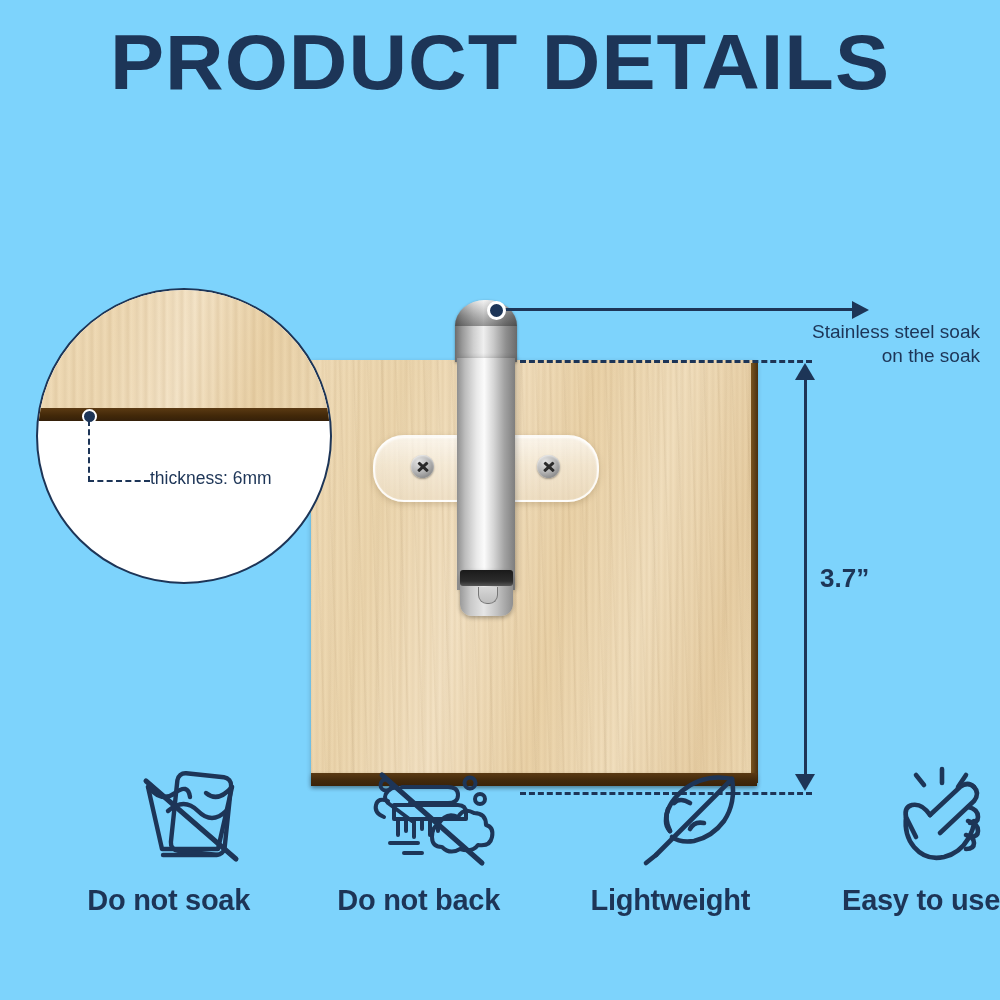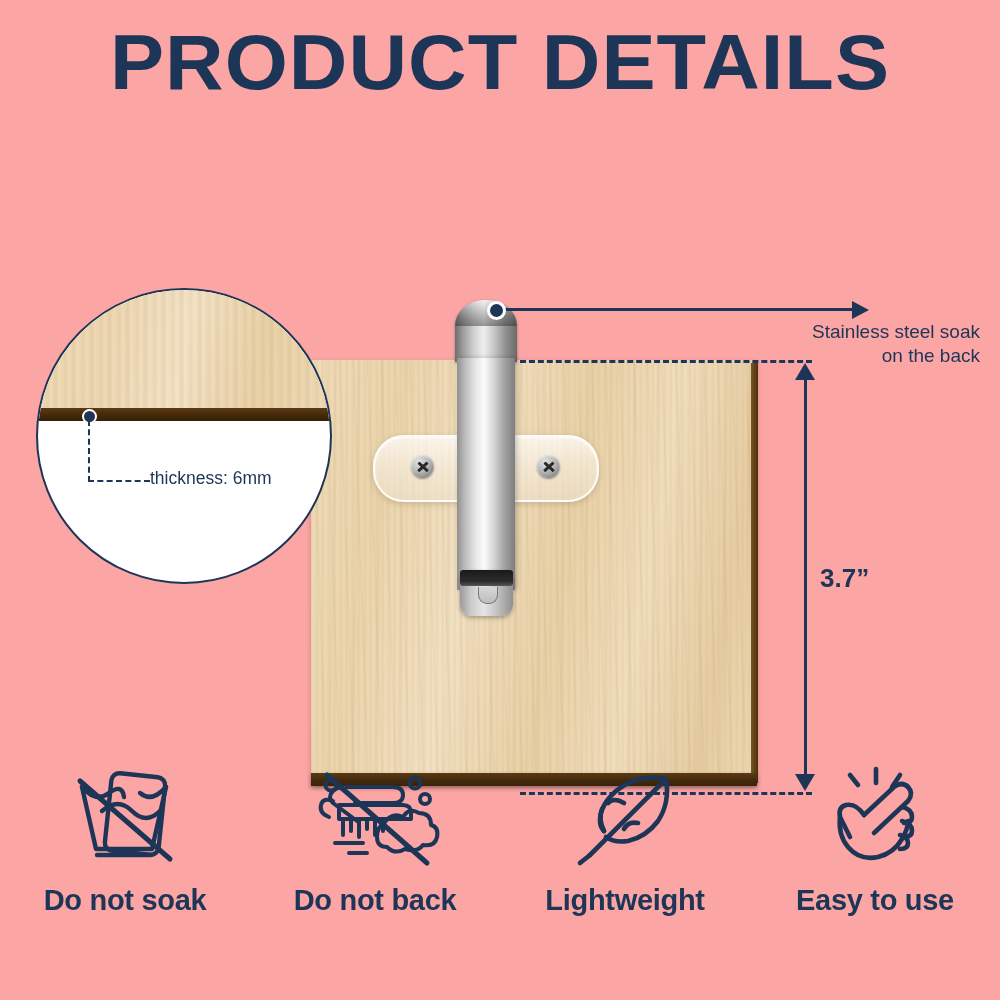--- a/index.html
+++ b/index.html
@@ -3,21 +3,21 @@
 <meta charset="utf-8">
 <style>
   html,body{margin:0;padding:0;}
   body{
     width:1000px;height:1000px;
     background:#ffffff;
     font-family:"Liberation Sans", sans-serif;
     overflow:hidden;
     position:relative;
   }
-  #stage{position:absolute;left:0;top:0;width:1000px;height:1000px;background:#fca5a5;}
+  #stage{position:absolute;left:0;top:0;width:1000px;height:1000px;background:#7dd3fc;}
 
   
   .title{
     position:absolute;left:0;top:22px;width:1000px;
     text-align:center;
     font-family:"Liberation Sans", sans-serif;
     font-weight:bold;
     font-size:78px;
     letter-spacing:1px;
     color:#1d3557;
@@ -222,21 +222,21 @@
     font-size:26px;font-weight:bold;color:#1d3557;
     font-family:"Liberation Sans", sans-serif;white-space:nowrap;
   }
 
   
   .features{
     position:absolute;left:0;top:758px;width:1000px;height:200px;
     display:flex;
   }
   .feature{
-    flex:1 1 0;display:flex;flex-direction:column;align-items:center;justify-content:flex-start;
+    flex:1 1 0;display:flex;flex-direction:column;align-items:flex-end;justify-content:flex-start;
   }
   .feature-icon{height:120px;display:flex;align-items:center;justify-content:center;}
   .feature-label{
     margin-top:6px;
     font-size:29px;font-weight:bold;color:#1d3557;
     font-family:"Liberation Sans", sans-serif;
     letter-spacing:-0.3px;white-space:nowrap;
   }
 </style>
 </head>
@@ -273,21 +273,21 @@
       <div class="mag-lead-v"></div>
       <div class="mag-lead-h"></div>
       <div class="mag-label">thickness: 6mm</div>
     </div>
 
     <div class="callout-dot"></div>
     <div class="callout-line"></div>
     <div class="callout-arrow"></div>
     <div class="callout-text">
       <span>Stainless steel soak</span><br>
-      <span>on the back</span>
+      <span>on the soak</span>
     </div>
 
     <div class="dim-dash-top"></div>
     <div class="dim-dash-bottom"></div>
     <div class="dim-line"></div>
     <div class="dim-arrow-up"></div>
     <div class="dim-arrow-down"></div>
     <div class="dim-label">3.7”</div>
   </div>
 

